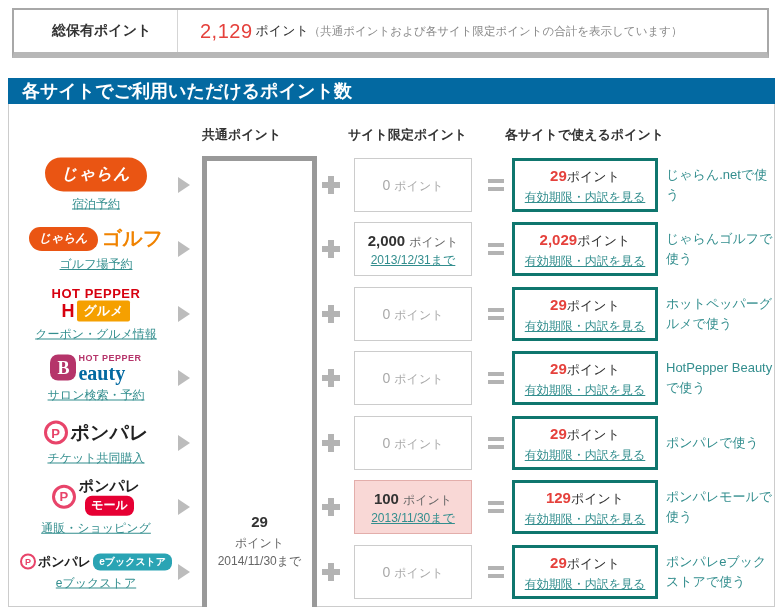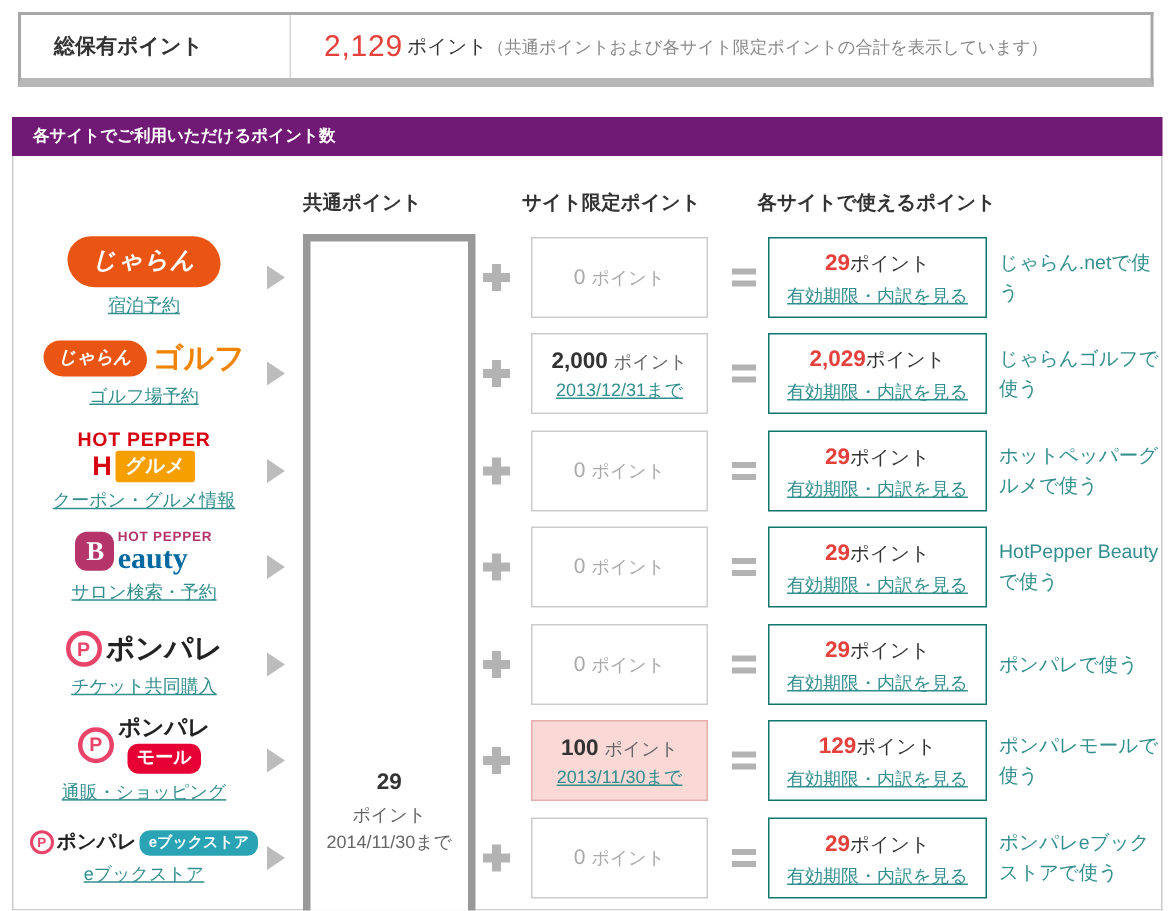--- a/index.html
+++ b/index.html
@@ -2,30 +2,30 @@
 <html><head>
 <meta charset="utf-8">
 <style>
   * { margin:0; padding:0; box-sizing:border-box; }
   body { background:#fff; font-family:"Liberation Sans", sans-serif; }
   #page { position:relative; width:784px; height:607px; background:#fff; overflow:hidden; }
 
   
   .summary-box { position:absolute; left:12px; top:8px; width:757px; height:50px;
     border:2px solid #a8a8a8; border-bottom:6px solid #b7b7b7; background:#fff; display:flex; }
-  .summary-label { width:180px; border-right:1px solid #d5d5d5; display:flex; align-items:center;
-    padding-left:22px; font-size:14px; font-weight:bold; color:#333; }
+  .summary-label { width:164px; border-right:1px solid #d5d5d5; display:flex; align-items:center;
+    padding-left:38px; font-size:14px; font-weight:bold; color:#333; }
   .summary-value-cell { flex:1; display:flex; align-items:center; padding-left:22px; }
   .summary-value { color:#e5413c; font-size:20px; font-weight:normal; letter-spacing:0.5px; }
   .summary-unit { font-size:13px; color:#333; margin-left:3px; }
   .summary-note { font-size:11.5px; color:#888; }
 
   
   .section-header { position:absolute; left:8px; top:78px; width:767px; height:26px;
-    background:#701a75; color:#fff; font-size:11px; font-weight:bold; line-height:26px; padding-left:14px; }
+    background:#0369a1; color:#fff; font-size:18px; font-weight:bold; line-height:26px; padding-left:14px; }
   .main-panel { position:absolute; left:8px; top:104px; width:767px; height:503px;
     border:1px solid #ccc; border-top:none; background:#fff; }
 
   
   .col-head { position:absolute; top:126px; font-size:13px; font-weight:bold; color:#333; text-align:left; }
   .col-common { left:202px; width:115px; }
   .col-site   { left:348px; width:130px; }
   .col-usable { left:505px; width:160px; }
 
   
@@ -52,21 +52,21 @@
 
   .site-box { position:absolute; left:354px; top:0; width:118px; height:54px; border:1px solid #ccc;
     background:#fff; display:flex; flex-direction:column; align-items:center; justify-content:center; line-height:1.45; }
   .site-box.hl { background:#f9d8d6; border-color:#e3aeab; }
   .site-val { font-size:15px; font-weight:bold; color:#333; }
   .site-unit { font-size:12px; color:#666; margin-left:4px; }
   .site-box.zero .site-val { color:#a9a9a9; font-weight:normal; font-size:14px; }
   .site-box.zero .site-unit { color:#a9a9a9; }
   .expiry-link { font-size:12px; color:#338e8e; text-decoration:underline; cursor:pointer; }
 
-  .result-box { position:absolute; left:512px; top:0; width:146px; height:54px; border:1px solid #0f766e;
+  .result-box { position:absolute; left:512px; top:0; width:146px; height:54px; border:3px solid #0f766e;
     background:#fff; display:flex; flex-direction:column; align-items:center; justify-content:center; line-height:1.5; }
   .result-val { font-size:15px; font-weight:bold; color:#e5413c; }
   .result-unit { font-size:13px; color:#333; }
   .detail-link { font-size:12px; color:#338e8e; text-decoration:underline; cursor:pointer; white-space:nowrap; }
 
   .use-link { position:absolute; left:666px; top:0; width:110px; height:54px; display:flex; align-items:center;
     font-size:13px; color:#338e8e; cursor:pointer; line-height:1.55; }
 
   
   .logo-jalan-blob { background:#ea5513; color:#fff; font-weight:bold; border-radius:17px 20px 17px 20px;

